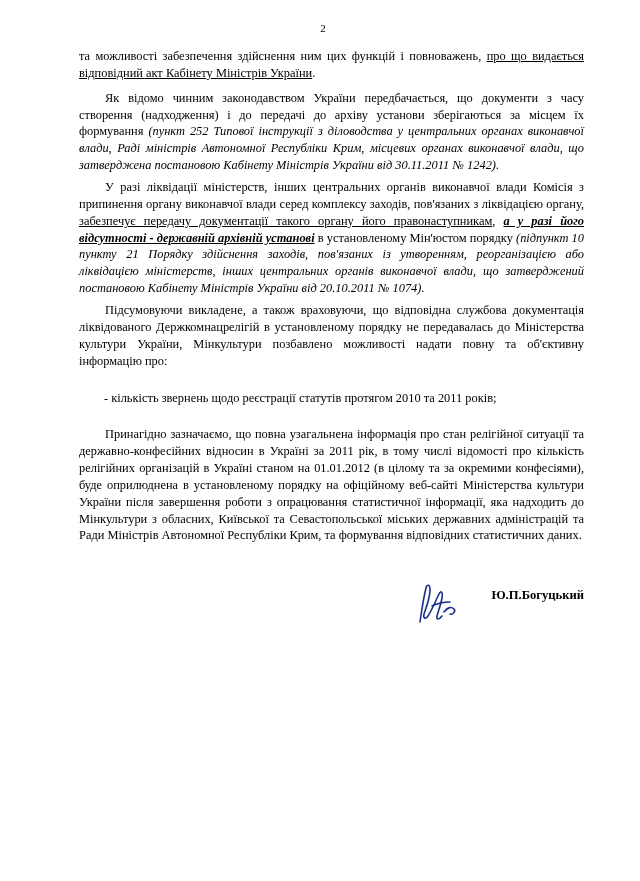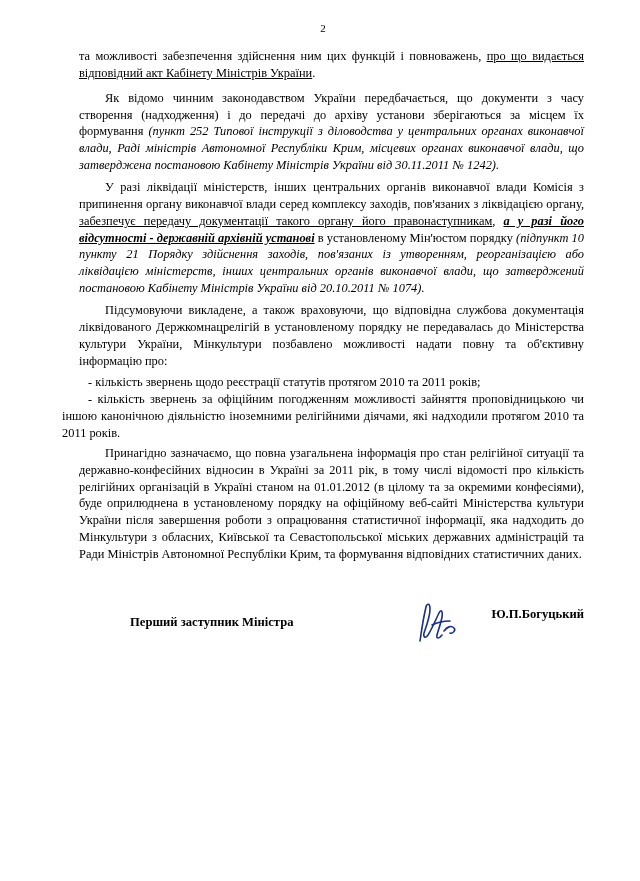--- a/index.html
+++ b/index.html
@@ -46,21 +46,21 @@
   }
   .bold-italic-underline {
     font-style: italic;
     font-weight: bold;
     text-decoration: underline;
   }
   .list-line {
     font-size: 12.4px;
     line-height: 1.36;
     text-align: justify;
-    margin: 0;
+    margin: 16px;
   }
   .list-line.first {
     text-indent: 26px;
   }
   .sig-block {
     position: relative;
     margin-top: 38px;
     height: 70px;
   }
   .sig-title {
@@ -119,32 +119,30 @@
 
     <div class="gap-sm"></div>
 
     <p class="body-text indent">
       <span>Підсумовуючи викладене, а також враховуючи, що відповідна службова документація ліквідованого Держкомнацрелігій в установленому порядку не передавалась до Міністерства культури України, Мінкультури позбавлено можливості надати повну та об'єктивну інформацію про:</span>
     </p>
 
     <div class="gap-sm"></div>
 
     <p class="list-line first">- кількість звернень щодо реєстрації статутів протягом 2010 та 2011 років;</p>
-    <p class="list-line first">- кількість звернень за офіційним погодженням можливості зайняття проповідницькою чи іншою канонічною діяльністю іноземними релігійними діячами, які надходили протягом 2010 та 2011 років.</p>
 
     <div class="gap-sm"></div>
 
     <p class="body-text indent">
       <span>Принагідно зазначаємо, що повна узагальнена інформація про стан релігійної ситуації та державно-конфесійних відносин в Україні за 2011 рік, в тому числі відомості про кількість релігійних організацій в Україні станом на 01.01.2012 (в цілому та за окремими конфесіями), буде оприлюднена в установленому порядку на офіційному веб-сайті Міністерства культури України після завершення роботи з опрацювання статистичної інформації, яка надходить до Мінкультури з обласних, Київської та Севастопольської міських державних адміністрацій та Ради Міністрів Автономної Республіки Крим, та формування відповідних статистичних даних.</span>
     </p>
 
   </div>
 
   <div class="sig-block">
-    <div class="sig-title">Перший заступник Міністра</div>
     <div class="sig-mark">
       <svg width="60" height="44" viewBox="0 0 60 44" fill="none" stroke="#1a2f8a" stroke-width="1.6" stroke-linecap="round">
         <path d="M14 40 C16 26, 18 14, 20 6 C21 2, 24 2, 24 8 C24 16, 20 26, 18 32 C17 36, 19 38, 22 34 C26 28, 30 18, 33 12 C35 8, 37 10, 36 16 C35 22, 32 30, 31 34 C30 38, 33 38, 36 34"></path>
         <path d="M26 24 C30 22, 38 20, 44 20"></path>
         <path d="M38 30 C41 26, 45 24, 48 27 C50 29, 47 33, 44 32"></path>
       </svg>
     </div>
     <div class="sig-name">Ю.П.Богуцький</div>
   </div>
 

